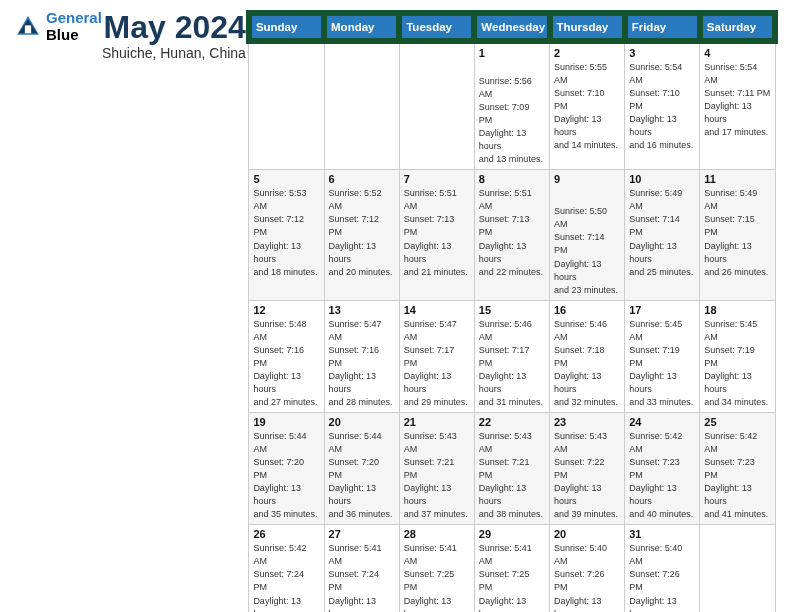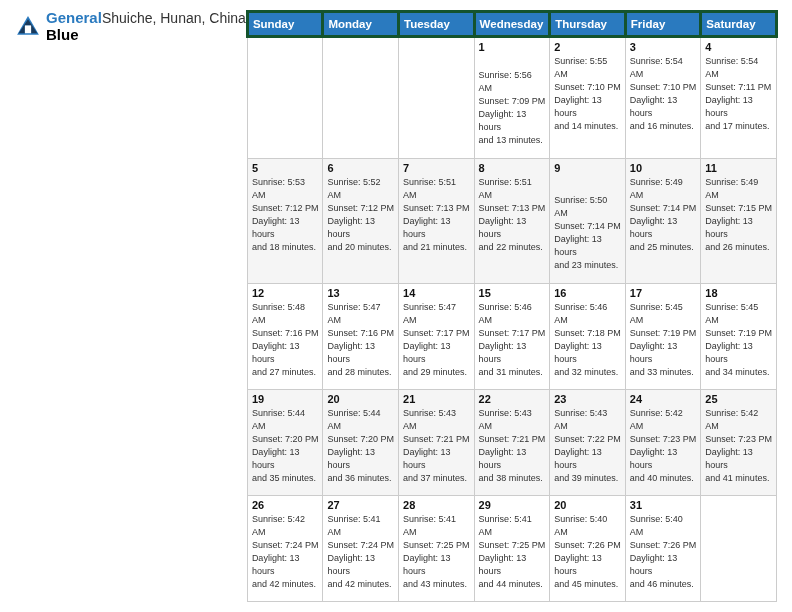--- a/index.html
+++ b/index.html
@@ -61,21 +61,21 @@
       width: 100%;
       table-layout: fixed;
     }
     .calendar thead tr th {
       background-color: #2a7abf;
       color: #fff;
       font-size: 11.5px;
       font-weight: bold;
       padding: 5px 4px;
       text-align: left;
-      border: 3px solid #14532d;
+      border: 6px solid #14532d;
     }
     .calendar tbody tr td {
       border: 1px solid #ccc;
       vertical-align: top;
       padding: 3px 4px;
       font-size: 9.5px;
       color: #222;
       height: 82px;
       background: #fff;
     }
@@ -107,20 +107,21 @@
         <polygon points="18,4 32,28 4,28" fill="#2a7abf"></polygon>
         <polygon points="18,8 30,26 22,26 22,16 14,16 14,26 6,26" fill="#1a3a5c"></polygon>
         <rect x="14" y="16" width="8" height="10" fill="#fff"></rect>
       </svg>
       <div class="logo-text">
         <div><span>General</span></div>
         <div><span style="color:#000000">Blue</span></div>
       </div>
     </div>
     <div class="title-block">
+      <div class="month-year">May 2024</div>
       <div class="location">Shuiche, Hunan, China</div>
     </div>
   </div>
 
   <table class="calendar">
     <thead>
       <tr>
       <th>Sunday</th>
           <th>Monday</th>
           <th>Tuesday</th>

